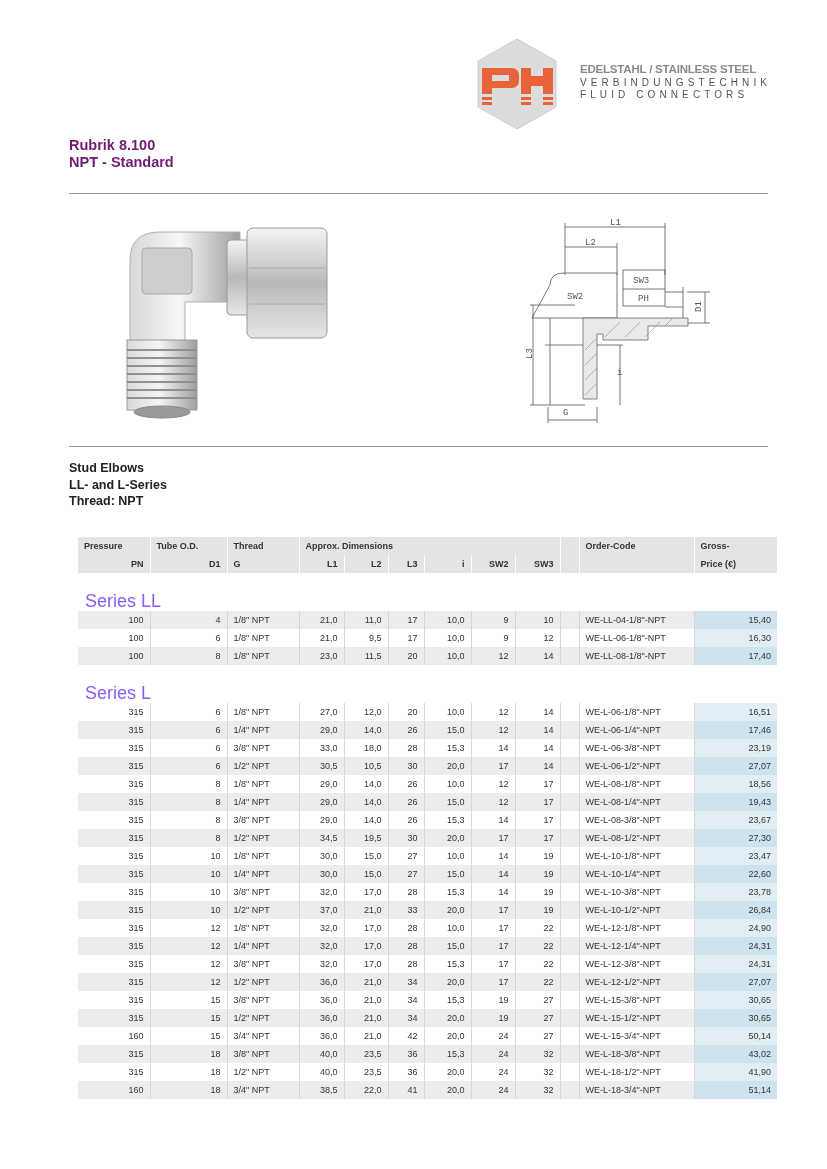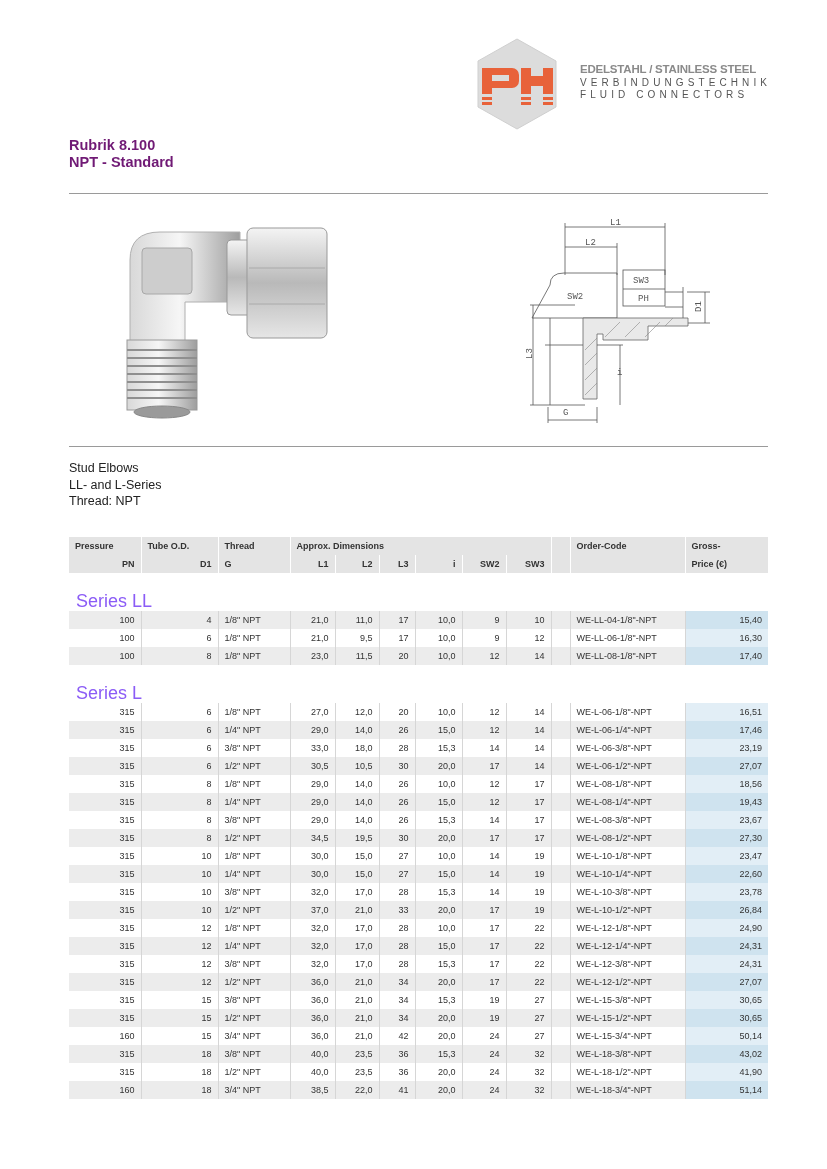--- a/index.html
+++ b/index.html
@@ -6,22 +6,22 @@
   body { width:827px; height:1169px; position:relative; font-family:"Liberation Sans", sans-serif; color:#1a1a1a; overflow:hidden; }
   .logo { position:absolute; left:476px; top:38px; width:300px; height:96px; }
   .logo-hex { position:absolute; left:0; top:0; width:82px; height:92px; }
   .logo-text { position:absolute; left:104px; top:26px; line-height:1; }
   .logo-l1 { font-size:11.5px; font-weight:bold; color:#8a8a8a; letter-spacing:-0.2px; white-space:nowrap; }
   .logo-l2, .logo-l3 { font-size:10px; color:#555; letter-spacing:4.1px; white-space:nowrap; margin-top:2px; }
   .title { position:absolute; left:69px; top:137px; font-size:14.5px; font-weight:bold; line-height:17px; color:#701a75; }
   .rule { position:absolute; left:69px; width:699px; height:1px; background:#9a9a9a; }
   .photo { position:absolute; left:112px; top:220px; width:220px; height:200px; }
   .drawing { position:absolute; left:505px; top:215px; width:215px; height:210px; }
-  .desc { position:absolute; left:69px; top:460px; font-size:12.5px; line-height:16.5px; color:#222; }
-  table.spec { position:absolute; left:69px; top:537px; border-collapse:collapse; table-layout:fixed; width:699px; font-size:9px; }
+  .desc { position:absolute; left:69px; top:460px; font-size:12.5px; line-height:16.5px; color:#222;font-weight:bold; }
+  table.spec { position:absolute; left:78px; top:537px; border-collapse:collapse; table-layout:fixed; width:699px; font-size:9px; }
   table.spec td, table.spec th { padding:0 6px; height:18px; white-space:nowrap; overflow:hidden; }
   table.spec th { background:#e4e4e4; font-weight:bold; color:#333; font-size:9px; border-left:1px solid #ffffff; }
   table.spec th.first { border-left:none; }
   .tl { text-align:left; } .tr { text-align:right; } .tc { text-align:left; }
   table.spec td { color:#333; border-left:1px solid #d6d6d6; }
   table.spec td.first { border-left:none; }
   tr.shade td { background:#ececec; }
   tr.plain td { background:#ffffff; }
   tr.shade td.price { background:#cfe3ef; }
   tr.plain td.price { background:#e2eef6;padding-left:12px; }

